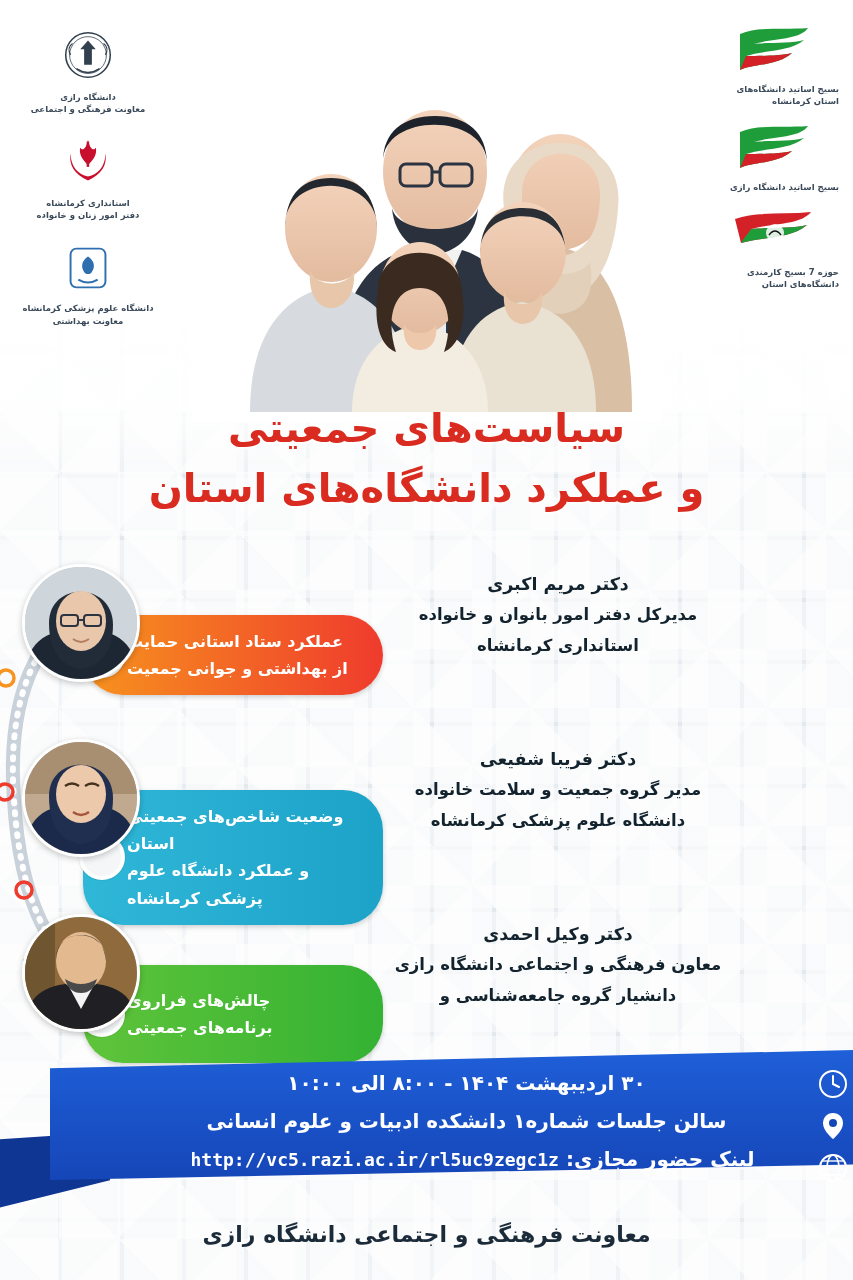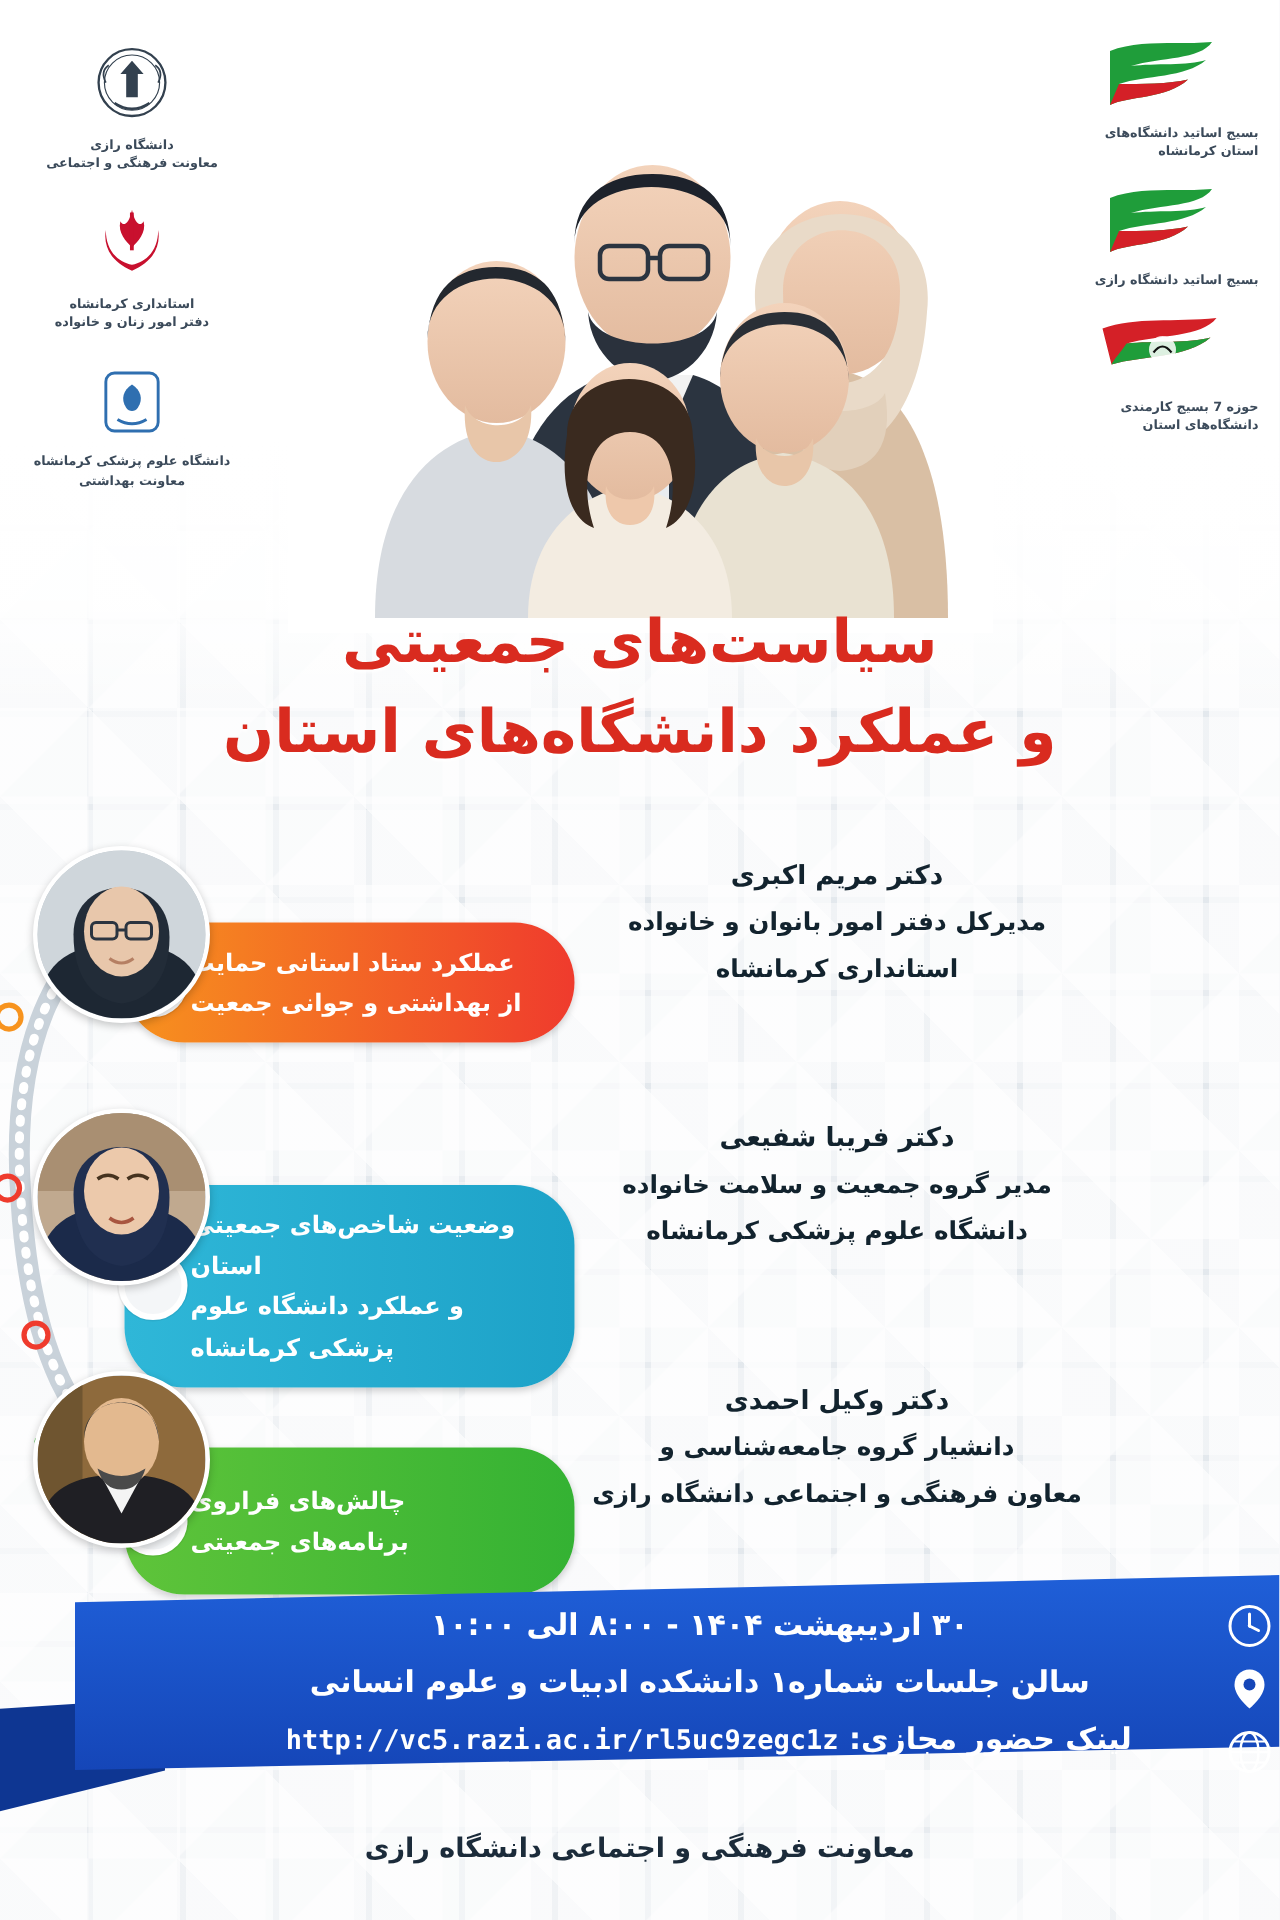--- a/index.html
+++ b/index.html
@@ -231,21 +231,21 @@
     width: 40px;
   }
   .ribbon-icons .ic { height: 32px; margin-bottom: 6px; }
 
   
   .bottom-org {
     position: absolute;
     left: 0; right: 0;
     top: 1222px;
     text-align: center;
-    font-size: 18px;
+    font-size: 22px;
     font-weight: bold;
     color: #1b2b3a;
   }
 </style>
 </head>
 <body>
 
 <div id="poster">
 
   <div class="bg-pattern"></div>
@@ -451,22 +451,22 @@
     </div>
   </div>
 
   <div class="row row3">
     <div class="pill green" style="padding-top:22px;padding-bottom:22px;">
       <div>چالش‌های فراروی برنامه‌های جمعیتی</div>
       <span class="pill-knob"></span>
     </div>
     <div class="speaker">
       <div class="nm">دکتر وکیل احمدی</div>
+      <div>معاون فرهنگی و اجتماعی دانشگاه رازی</div>
       <div>دانشیار گروه جامعه‌شناسی و</div>
-      <div>معاون فرهنگی و اجتماعی دانشگاه رازی</div>
     </div>
     <div class="portrait">
       <svg width="112" height="112" viewBox="0 0 112 112">
         <rect width="112" height="112" fill="#8e6a3c"></rect>
         <rect x="0" y="0" width="30" height="112" fill="#6f5530"></rect>
         <path d="M0 112 C0 80 18 66 56 66 C94 66 112 80 112 112 Z" fill="#1f1f24"></path>
         <path d="M42 66 L56 92 L70 66 Z" fill="#f4f4f4"></path>
         <ellipse cx="56" cy="44" rx="25" ry="29" fill="#e3b98f"></ellipse>
         <path d="M31 42 C31 10 81 10 81 44 C79 24 68 18 56 18 C44 18 33 24 31 42 Z" fill="#3a3a3a"></path>
         <path d="M40 62 q16 10 32 0 q-4 14 -16 14 q-12 0 -16 -14 Z" fill="#4a4a4a"></path>

